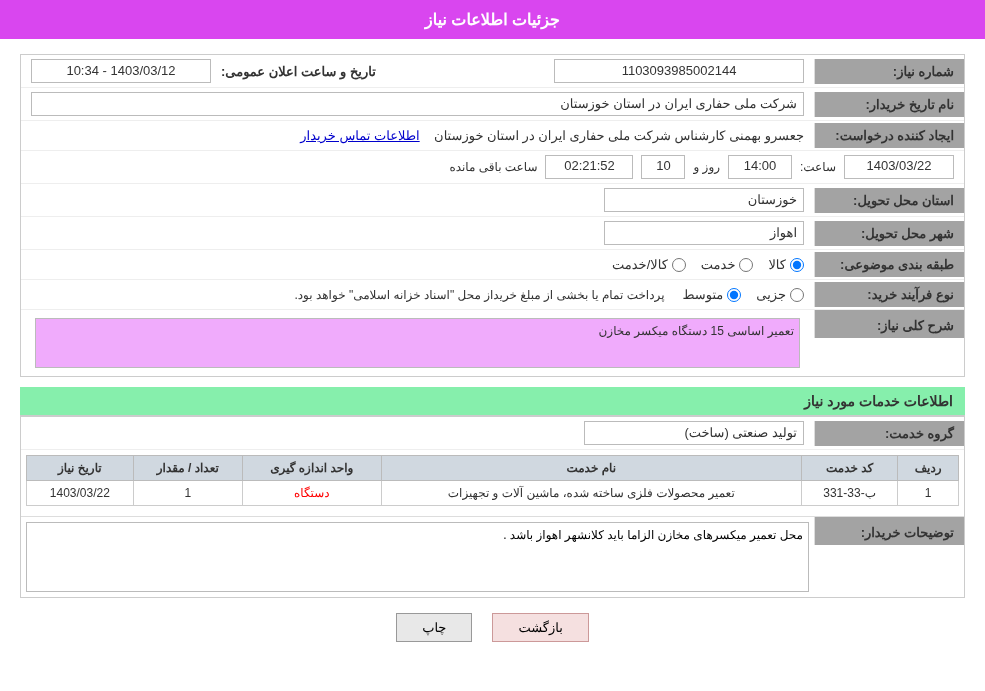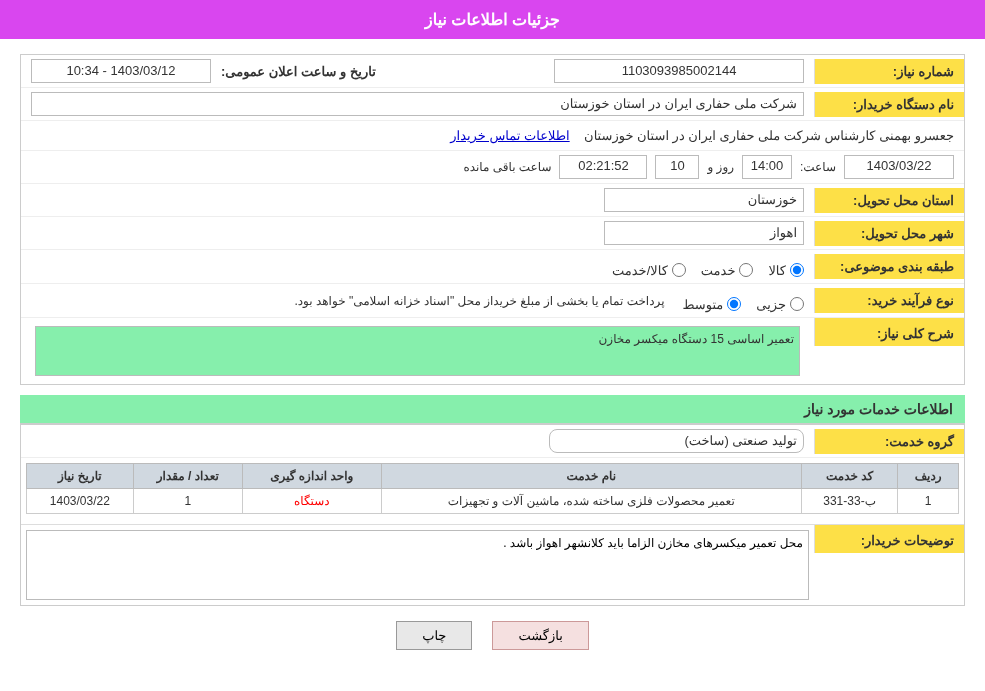--- a/index.html
+++ b/index.html
@@ -33,21 +33,21 @@
       background: #fff;
     }
     .row {
       display: flex;
       align-items: center;
       border-bottom: 1px solid #eee;
       min-height: 30px;
     }
     .row:last-child { border-bottom: none; }
     .label {
-      background: #fde047;
+      background: #a3a3a3;
       padding: 5px 10px;
       min-width: 150px;
       text-align: right;
       font-weight: bold;
       border-left: 1px solid #ddd;
       color: #333;
       white-space: nowrap;
     }
     .value {
       padding: 4px 10px;
@@ -88,22 +88,22 @@
     }
     .radio-group {
       display: flex;
       gap: 15px;
       align-items: center;
       padding: 5px 10px;
       flex: 1;
     }
     .radio-item {
       display: flex;
+      align-items: center;
       gap: 4px;
-      margin-top: 8px;
     }
     .radio-input {
       width: 14px;
       height: 14px;
     }
     .section-title {
       background: #86efac;
       padding: 6px 12px;
       font-weight: bold;
       font-size: 14px;
@@ -167,21 +167,21 @@
       font-family: Tahoma, Arial, sans-serif;
       font-size: 12px;
       resize: none;
       display: block;
       width: 100%;
     }
     .sharh-box {
       border: 1px solid #bbb;
       min-height: 50px;
       padding: 5px;
-      background: #86efac;
+      background: #f0abfc;
       text-align: right;
       font-size: 12px;
       flex: 1;
       margin: 4px;
     }
     .process-text {
       font-size: 12px;
       color: #333;
       padding: 4px 8px;
     }
@@ -201,39 +201,40 @@
         <div class="row">
           <span class="label">شماره نیاز:</span>
           <div class="value" style="flex:1;">
             <div class="input-box" style="width:250px; display:inline-block; text-align:center;">1103093985002144</div>
           </div>
           <span style="padding:0 10px; font-weight:bold; white-space:nowrap;">تاریخ و ساعت اعلان عمومی:</span>
           <div class="input-box" style="width:180px; text-align:center; margin-left:10px;">1403/03/12 - 10:34</div>
         </div>
 
         <div class="row">
-          <span class="label">نام دستگاه خریدار:</span>
+          <span class="label">نام تاریخ خریدار:</span>
           <div class="value">
             <div class="input-box input-wide">شرکت ملی حفاری ایران در استان خوزستان</div>
           </div>
         </div>
 
         <div class="row">
+          <span class="label">ایجاد کننده درخواست:</span>
           <div class="value">
             <span>جعسرو بهمنی کارشناس  شرکت ملی حفاری ایران در استان خوزستان</span>
             &nbsp;&nbsp;
             <span class="link-blue">اطلاعات تماس خریدار</span>
           </div>
         </div>
 
         <div class="row">
           <div class="deadline-row">
             <div class="input-box date-time-field" style="width:110px;">1403/03/22</div>
             <span class="date-time-label">ساعت:</span>
-            <div class="input-box date-time-field" style="width:50px;">14:00</div>
+            <div class="input-box date-time-field" style="width:64px;">14:00</div>
             <span class="date-time-label">روز و</span>
             <div class="input-box date-time-field" style="width:44px;">10</div>
             <div class="input-box date-time-field" style="width:88px;">02:21:52</div>
             <span class="date-time-label">ساعت باقی مانده</span>
           </div>
         </div>
 
         <div class="row">
           <span class="label">استان محل تحویل:</span>
           <div class="value">
@@ -290,21 +291,21 @@
 
       </div>
 
       <div class="section-title">اطلاعات خدمات مورد نیاز</div>
 
       <div class="form-section table-section">
 
         <div class="row">
           <span class="label">گروه خدمت:</span>
           <div class="value">
-            <div class="input-box" style="width:255px;border-radius:8px;">تولید صنعتی (ساخت)</div>
+            <div class="input-box" style="width:220px;">تولید صنعتی (ساخت)</div>
           </div>
         </div>
 
         <div style="padding:5px;">
           <table>
             <thead>
               <tr>
                 <th>ردیف</th>
                 <th>کد خدمت</th>
                 <th>نام خدمت</th>

